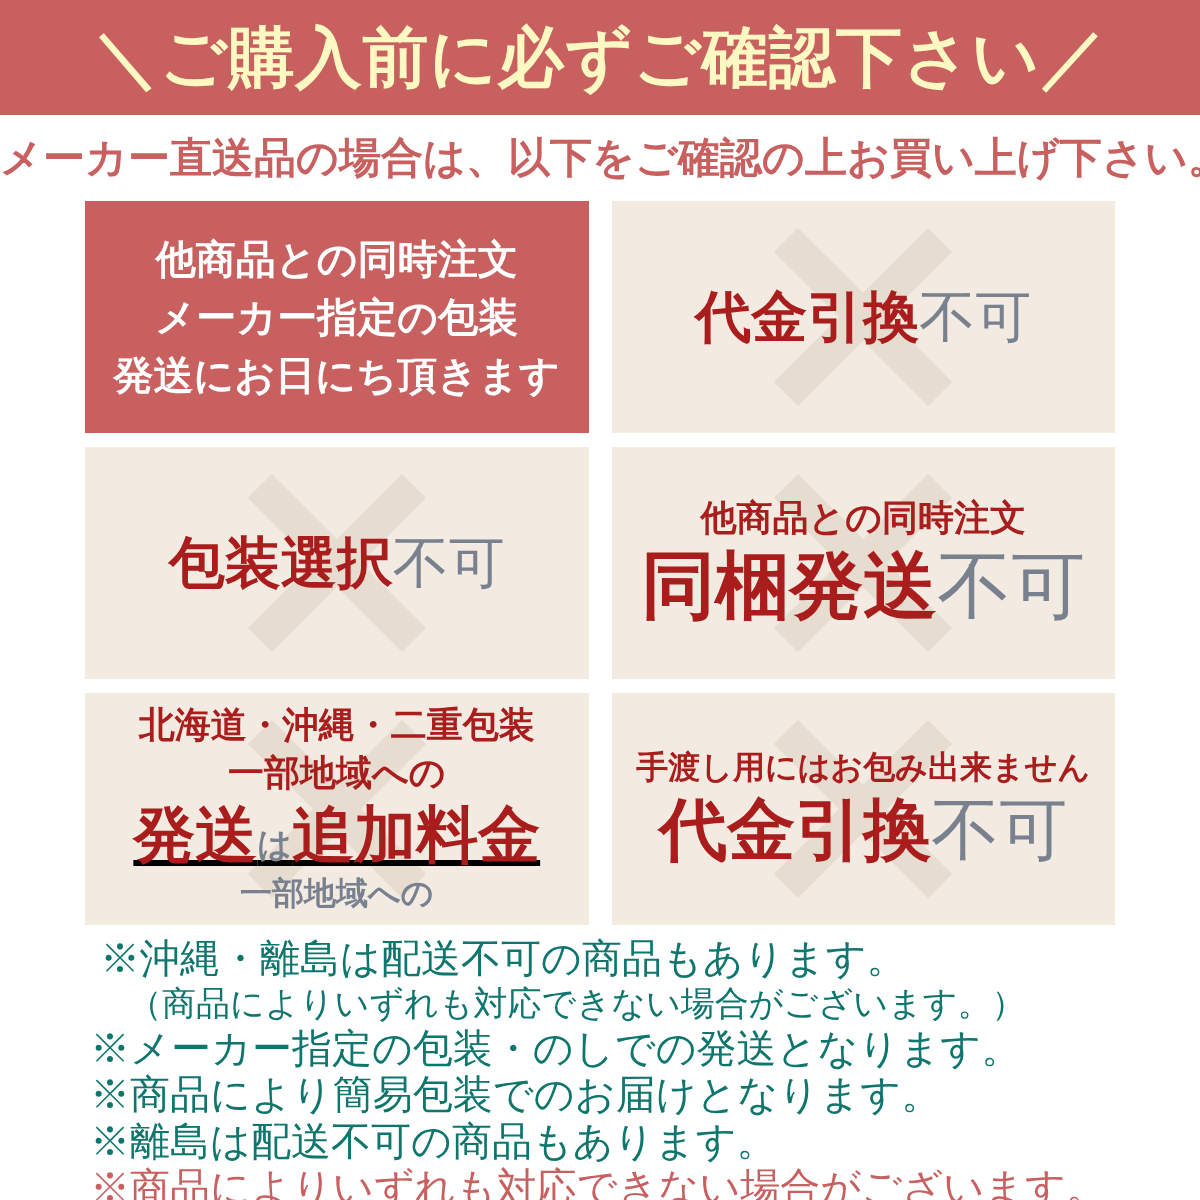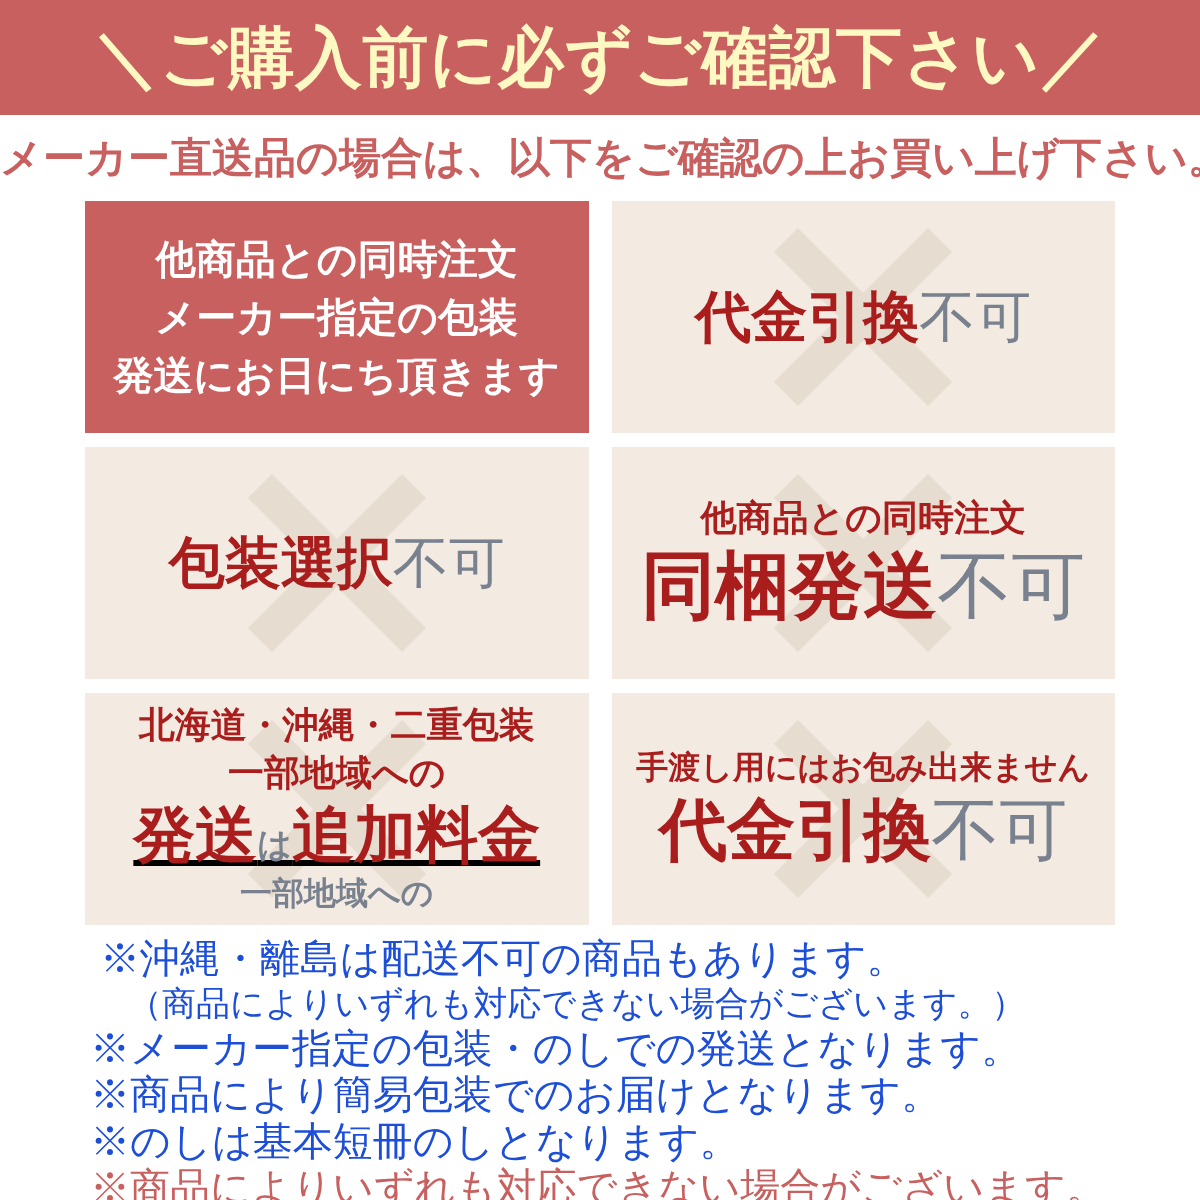--- a/index.html
+++ b/index.html
@@ -75,21 +75,21 @@
   .fs74 { font-size: 74px; }
   .fs68 { font-size: 68px; }
   .fs62 { font-size: 62px; text-decoration: underline; }
   .fs36 { font-size: 36px; }
   .fs32 { font-size: 32px; }
   .remote-big .gmid { font-size: 34px; }
   .notes { margin: 12px 0 0 90px; }
   .note {
     margin: 0 0 3px;
     font-size: 40px; font-weight: 500;
-    color: #1d4ed8;
+    color: #0f766e;
     line-height: 1.08;
     white-space: nowrap;
   }
   .note-indent1 { padding-left: 10px; }
   .note-small { font-size: 34px; padding-left: 38px; line-height: 1.22; }
   .note-red { color: #c96060; }
 </style>
 </head>
 <body>
 
@@ -139,17 +139,17 @@
       <p class="bigline fs68"><span class="dred">代金引換</span><span class="gsuf">不可</span></p>
     </section>
 
   </div>
 
   <div class="notes">
     <p class="note note-indent1">※沖縄・離島は配送不可の商品もあります。</p>
     <p class="note note-small">（商品によりいずれも対応できない場合がございます。）</p>
     <p class="note">※メーカー指定の包装・のしでの発送となります。</p>
     <p class="note">※商品により簡易包装でのお届けとなります。</p>
-    <p class="note">※のしは基本短冊のしとなります。</p>
+    <p class="note">※離島は配送不可の商品もあります。</p>
     <p class="note note-red">※商品によりいずれも対応できない場合がございます。</p>
   </div>
 
 </div>
 
 </body></html>

